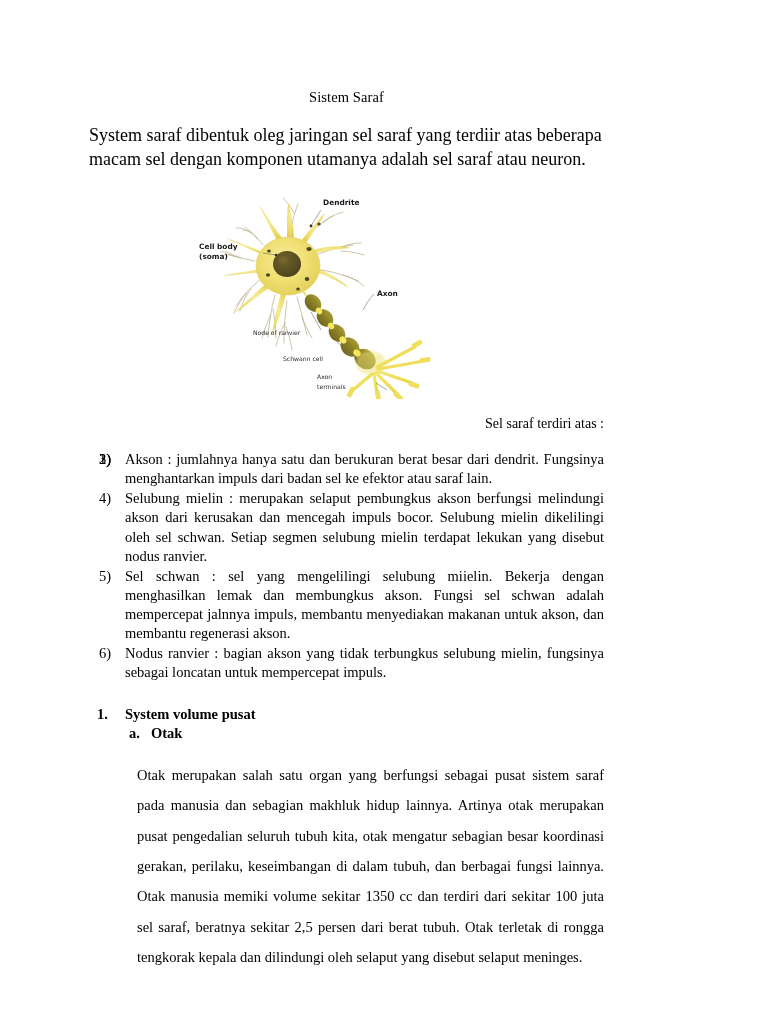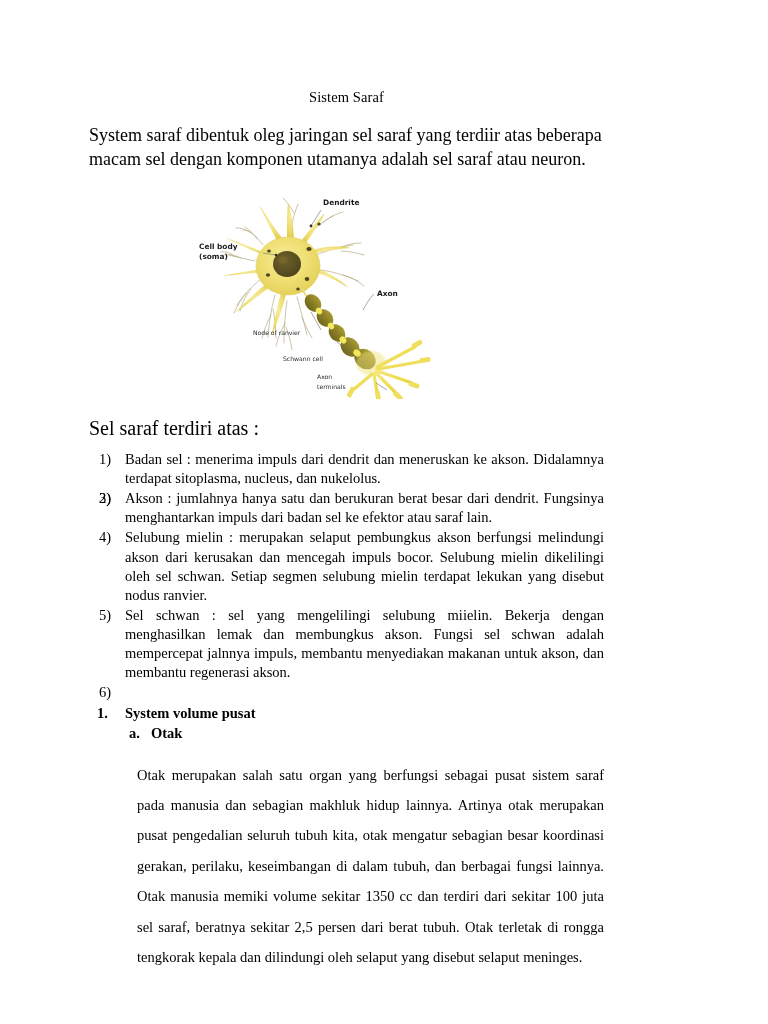--- a/index.html
+++ b/index.html
@@ -50,23 +50,24 @@
     height: 216px;
   }
   .neuron-figure svg {
     display: block;
     width: 312px;
     height: 216px;
   }
 
   
   .lead-line {
-    font-size: 20px;
+    font-size: 14px;
     line-height: 1.30;
-    margin: 16px 0 9px 0;
+    margin: 16px 0 17px 0;
+    text-align: right;
   }
 
   ol.num-list {
     list-style: none;
     margin: 0;
     padding: 0;
     font-size: 14.5px;
   }
   ol.num-list > li {
     position: relative;
@@ -296,39 +297,39 @@
         <text class="lbl-small" x="126" y="206">terminals</text>
       </svg>
     </div>
   </div>
 
   <p class="lead-line">Sel saraf terdiri atas :</p>
 
   <ol class="num-list">
     <li>
       <span class="marker">1)</span>
-      <span>Badan sel : menerima impuls dari dendrit dan meneruskan ke akson. Didalamnya terdapat sitoplasma, nucleus, dan nukelolus.</span>
     </li>
     <li>
       <span class="marker">2)</span>
     </li>
     <li>
       <span class="marker">3)</span>
       <span>Akson : jumlahnya hanya satu dan berukuran berat besar dari dendrit. Fungsinya menghantarkan impuls dari badan sel ke efektor atau saraf lain.</span>
     </li>
     <li>
       <span class="marker">4)</span>
       <span>Selubung mielin : merupakan selaput pembungkus akson berfungsi melindungi akson dari kerusakan dan mencegah impuls bocor. Selubung mielin dikelilingi oleh sel schwan. Setiap segmen selubung mielin terdapat lekukan yang disebut nodus ranvier.</span>
     </li>
     <li>
       <span class="marker">5)</span>
       <span>Sel schwan : sel yang mengelilingi selubung miielin. Bekerja dengan menghasilkan lemak dan membungkus akson. Fungsi sel schwan adalah mempercepat jalnnya impuls, membantu menyediakan makanan untuk akson, dan membantu regenerasi akson.</span>
     </li>
     <li>
       <span class="marker">6)</span>
+      <span>Nodus ranvier : bagian akson yang tidak terbungkus selubung mielin, fungsinya sebagai loncatan untuk mempercepat impuls.</span>
     </li>
   </ol>
 
   <div class="headings-block">
     <div class="heading-lv1">
       <span class="marker">1.</span>
       <span>System volume pusat</span>
     </div>
     <div class="heading-lv2">
       <span class="marker">a.</span>

